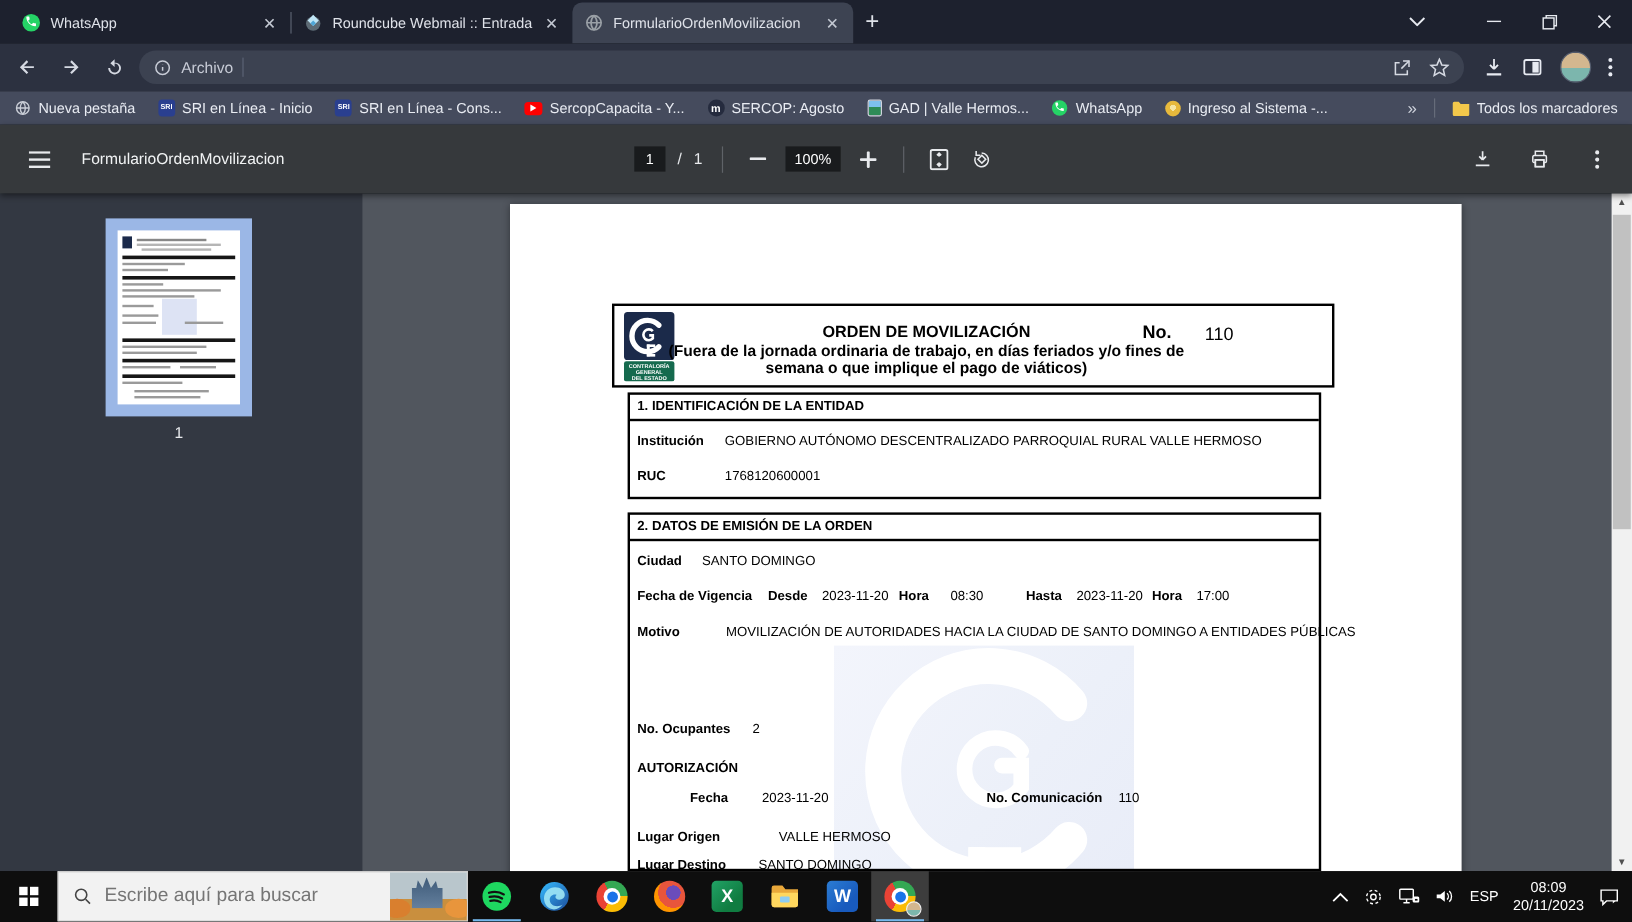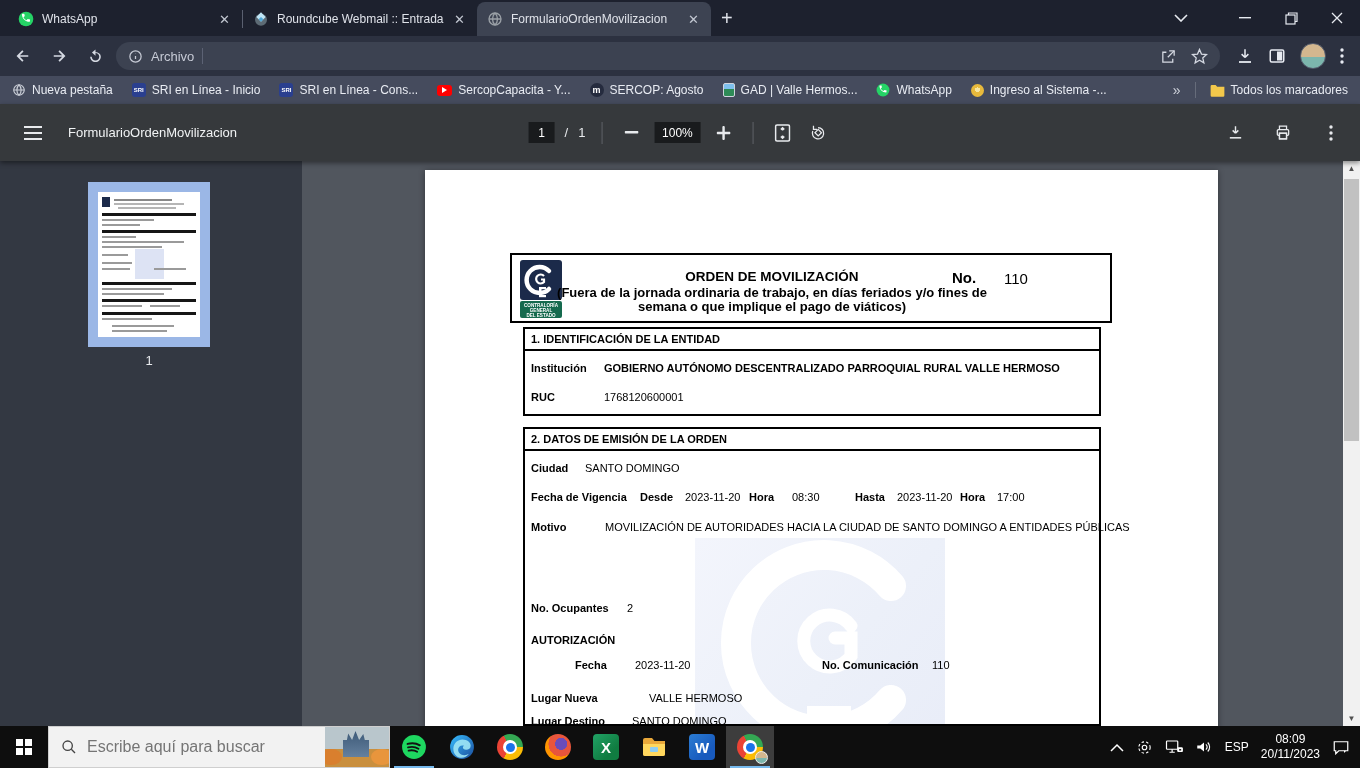--- a/index.html
+++ b/index.html
@@ -437,21 +437,21 @@
       </div>
       <div class="fh-title">ORDEN DE MOVILIZACIÓN</div>
       <div class="fh-sub">(Fuera de la jornada ordinaria de trabajo, en días feriados y/o fines de semana o que implique el pago de viáticos)</div>
       <div class="fh-no">No.</div>
       <div class="fh-noval">110</div>
     </div>
 
     <div class="fbox" style="left:98px;top:157px;width:578px;height:89px;">
       <div class="sec-head">1. IDENTIFICACIÓN DE LA ENTIDAD</div>
       <span class="lbl" style="left:6px;top:33px;">Institución</span>
-      <span class="val" style="left:79px;top:33px;font-weight:bold;">GOBIERNO AUTÓNOMO DESCENTRALIZADO PARROQUIAL RURAL VALLE HERMOSO</span>
+      <span class="val" style="left:79px;top:33px;">GOBIERNO AUTÓNOMO DESCENTRALIZADO PARROQUIAL RURAL VALLE HERMOSO</span>
       <span class="lbl" style="left:6px;top:62px;">RUC</span>
       <span class="val" style="left:79px;top:62px;">1768120600001</span>
     </div>
 
     <div class="fbox" style="left:98px;top:257px;width:578px;height:299px;">
       <div class="sec-head">2. DATOS DE EMISIÓN DE LA ORDEN</div>
       <span class="lbl" style="left:6px;top:33px;">Ciudad</span>
       <span class="val" style="left:60px;top:33px;">SANTO DOMINGO</span>
 
       <span class="lbl" style="left:6px;top:62px;">Fecha de Vigencia</span>
@@ -470,21 +470,21 @@
       <span class="lbl" style="left:6px;top:173px;">No. Ocupantes</span>
       <span class="val" style="left:102px;top:173px;">2</span>
 
       <span class="lbl" style="left:6px;top:205px;">AUTORIZACIÓN</span>
 
       <span class="lbl" style="left:6px;top:230px;padding-left:44px;">Fecha</span>
       <span class="val" style="left:110px;top:230px;">2023-11-20</span>
       <span class="lbl" style="left:297px;top:230px;">No. Comunicación</span>
       <span class="val" style="left:407px;top:230px;">110</span>
 
-      <span class="lbl" style="left:6px;top:263px;">Lugar Nueva</span>
+      <span class="lbl" style="left:6px;top:263px;">Lugar Origen</span>
       <span class="val" style="left:107px;top:263px;margin-left:17px;">VALLE HERMOSO</span>
 
       <span class="lbl" style="left:6px;top:286px;">Lugar Destino</span>
       <span class="val" style="left:107px;top:286px;">SANTO DOMINGO</span>
     </div>
   </div>
 
   <div class="pdf-scrollbar">
     <div class="sb-arrow" style="top:0;">▲</div>
     <div class="sb-thumb"></div>

